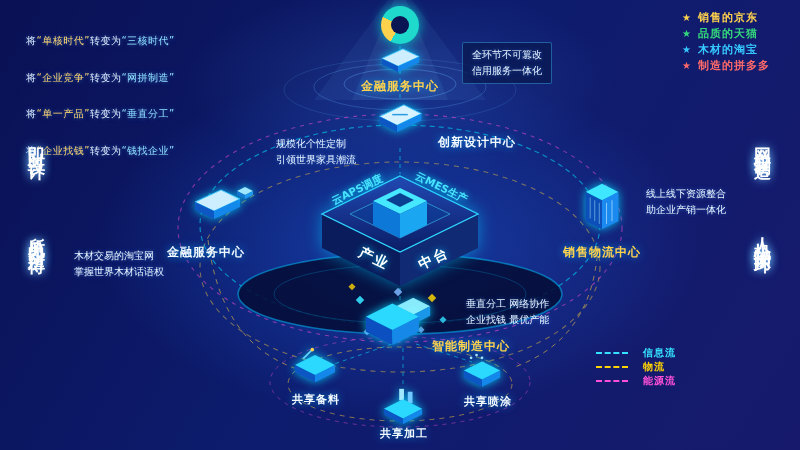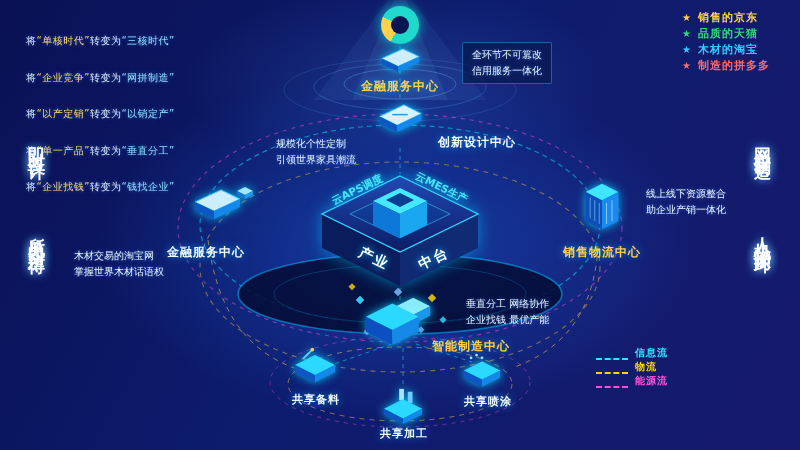--- a/index.html
+++ b/index.html
@@ -42,21 +42,21 @@
   
   .callout{ position:absolute; font-size:10px; line-height:1.6; color:#e8f4ff; white-space:nowrap; text-shadow:0 0 4px rgba(60,140,255,.6); }
   .callout.boxed{ background:rgba(10,24,80,.74); border:1px solid rgba(60,180,255,.45); padding:4px 9px; border-radius:2px; }
 
   
   .face-label{ position:absolute; font-size:10.5px; font-weight:700; color:#49e4ff; text-shadow:0 0 6px rgba(0,220,255,.85); white-space:nowrap; }
   .face-name{ position:absolute; font-size:14px; font-weight:700; color:#ffffff; letter-spacing:2px; text-shadow:0 0 7px rgba(0,200,255,.9); white-space:nowrap; }
 
   
   .legend{ position:absolute; left:596px; top:346px; }
-  .legend-row{ display:flex; align-items:flex-end; gap:7px; height:14px; }
+  .legend-row{ display:flex; align-items:center; gap:15px; height:14px; }
   .legend-swatch{ width:32px; height:0; border-top:2px dashed; }
   .legend-label{ font-size:10px; font-weight:700; letter-spacing:1px; }
 </style>
 </head>
 <body>
 
 <div class="stage">
 
   <svg class="wires" viewBox="0 0 800 450">
     <defs>
@@ -116,21 +116,20 @@
       <rect x="365" y="329" width="5" height="5" fill="#7fb9ff" transform="rotate(45 367 331)" opacity=".8"></rect>
       <rect x="441" y="317" width="5" height="5" fill="#35e1ff" transform="rotate(45 443 319)" opacity=".8"></rect>
       <rect x="350" y="284" width="5" height="5" fill="#ffd400" transform="rotate(45 352 286)" opacity=".8"></rect>
       <rect x="419" y="327" width="5" height="5" fill="#7fb9ff" transform="rotate(45 421 329)" opacity=".8"></rect>
     </g>
   </svg>
 
   <div class="transforms">
     <div class="t-line"><span>将</span><span class="qa">“单核时代”</span><span>转变为</span><span class="qb">“三核时代”</span></div>
     <div class="t-line"><span>将</span><span class="qa">“企业竞争”</span><span>转变为</span><span class="qb">“网拼制造”</span></div>
-    <div class="t-line"><span>将</span><span class="qa">“以产定销”</span><span>转变为</span><span class="qb">“以销定产”</span></div>
     <div class="t-line"><span>将</span><span class="qa">“单一产品”</span><span>转变为</span><span class="qb">“垂直分工”</span></div>
     <div class="t-line"><span>将</span><span class="qa">“企业找钱”</span><span>转变为</span><span class="qb">“钱找企业”</span></div>
   </div>
 
   <div class="v-text" style="left:26px;top:134px;">即时设计</div>
   <div class="v-text" style="left:26px;top:224px;">所见即所得</div>
   <div class="v-text" style="left:752px;top:134px;">网拼制造</div>
   <div class="v-text" style="left:752px;top:224px;">人机物闭环</div>
 
   <div class="stars">

